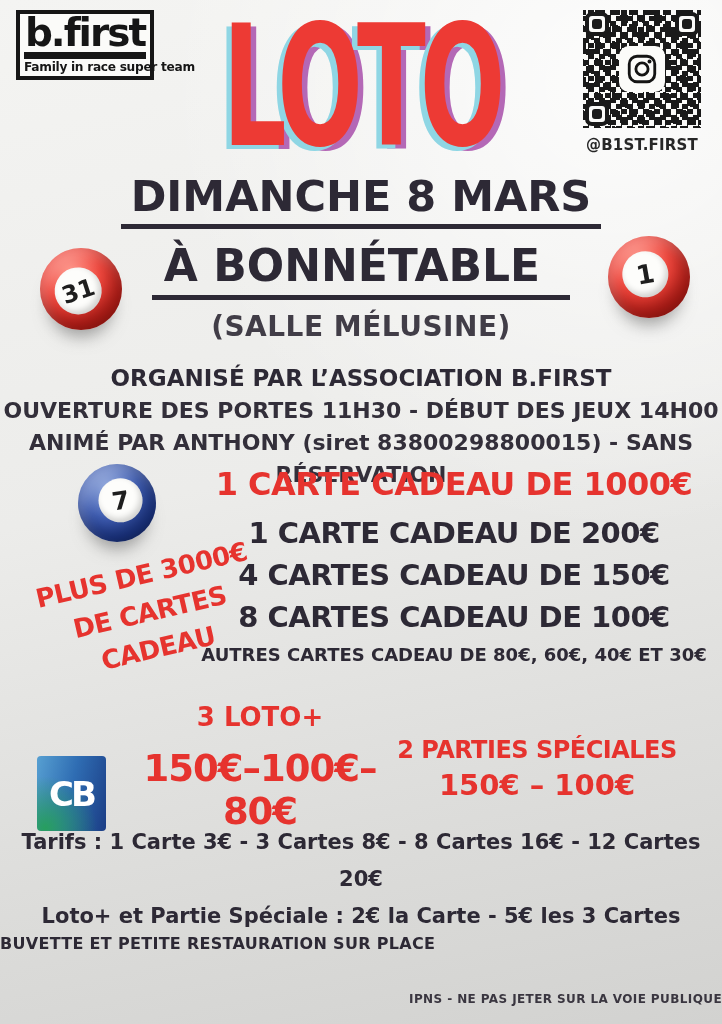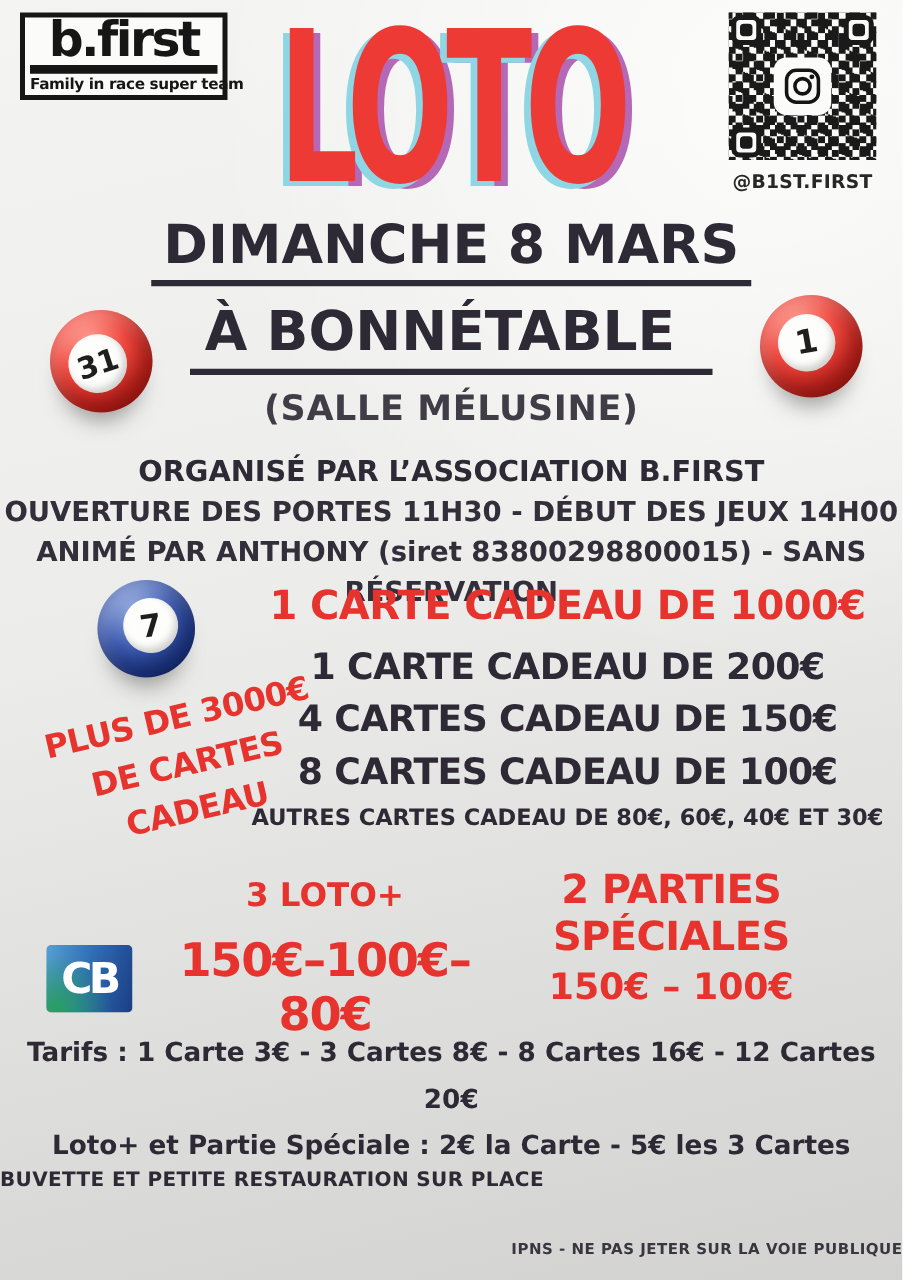--- a/index.html
+++ b/index.html
@@ -5,21 +5,21 @@
   html,body{margin:0;padding:0;background:#ffffff;}
   .poster{
     position:relative;width:722px;height:1024px;margin:0 auto;overflow:hidden;
     background:
       radial-gradient(circle at 85% 8%, rgba(255,255,255,.8) 0%, rgba(255,255,255,0) 40%),
       linear-gradient(168deg,#f4f4f2 0%,#ececea 45%,#dcdcda 78%,#d2d2d0 100%);
     font-family:"DejaVu Sans","Liberation Sans",sans-serif;
     color:#2d2935;
   }
   
-  .brand{position:absolute;left:16px;top:10px;width:166px;border:4px solid #161616;background:#fbfbf9;padding:1px 4px 2px 4px;box-sizing:border-box;}
+  .brand{position:absolute;left:16px;top:10px;width:138px;border:4px solid #161616;background:#fbfbf9;padding:1px 4px 2px 4px;box-sizing:border-box;}
   .brand-name{font-size:39px;font-weight:900;line-height:.92;letter-spacing:-2px;color:#161616;text-align:center;}
   .brand-bar{height:7px;background:#161616;margin:1px 0 1px 0;}
   .brand-tagline{font-size:12.2px;font-weight:bold;color:#161616;text-align:center;letter-spacing:-.3px;white-space:nowrap;}
   
   .loto-title{
     position:absolute;left:0;right:0;top:14px;text-align:center;
     font-size:168px;font-weight:900;line-height:.88;letter-spacing:-10px;
     color:#ed3a34;
     transform:scaleX(.6);transform-origin:50% 0;
     text-shadow:-9px 4px 0 #8fd6e4, 9px 4px 0 #b468b6;
@@ -67,24 +67,24 @@
   .prizes{position:absolute;left:198px;top:464px;width:512px;text-align:center;}
   .prize-main{font-size:32px;font-weight:900;color:#e6332e;line-height:40px;margin-bottom:8px;letter-spacing:-.5px;}
   .prize-line{font-size:29px;font-weight:900;line-height:42px;color:#2d2935;letter-spacing:-.5px;}
   .prize-small{font-size:18px;font-weight:900;line-height:26px;margin-top:4px;color:#2d2935;}
   .promo-badge{position:absolute;left:16px;top:556px;width:268px;text-align:center;transform:rotate(-13deg);color:#e6332e;font-weight:900;font-size:26px;line-height:1.45;letter-spacing:-.5px;}
   
   .loto-plus{position:absolute;left:135px;top:702px;width:250px;text-align:center;color:#e6332e;}
   .loto-plus-title{font-size:26px;font-weight:900;}
   .loto-plus-amounts{font-size:37px;font-weight:900;margin-top:15px;letter-spacing:-1px;}
   .parties{position:absolute;left:372px;top:692px;width:330px;text-align:center;color:#e6332e;}
-  .parties-title{font-size:32px;font-weight:900;letter-spacing:-.5px;}
+  .parties-title{font-size:24px;font-weight:900;letter-spacing:-.5px;margin-top:44px;}
   .parties-amounts{font-size:29px;font-weight:900;margin-top:4px;}
   
-  .cb{position:absolute;left:37px;top:756px;width:69px;height:54px;border-radius:4px;
+  .cb{position:absolute;left:37px;top:756px;width:69px;height:75px;border-radius:4px;
     background:
       radial-gradient(circle at 12% 96%, rgba(38,160,90,.95) 0%, rgba(38,160,90,0) 55%),
       linear-gradient(104deg,#57a0d2 0%,#2f6db3 48%,#1b3d85 100%);
     display:flex;align-items:center;justify-content:center;}
   .cb-label{color:#ffffff;font-size:34px;font-weight:900;letter-spacing:-3px;font-family:"DejaVu Sans",sans-serif;}
   
   .pricing{position:absolute;left:0;right:0;top:824px;text-align:center;font-size:21px;font-weight:600;line-height:37px;color:#2d2935;}
   
   .amenities{position:absolute;left:0;right:0;top:934px;font-size:16px;font-weight:900;letter-spacing:.3px;color:#2d2935;}
   .legal{position:absolute;left:0;right:0;top:992px;text-align:right;font-size:12px;font-weight:bold;letter-spacing:.4px;color:#3a3640;}

